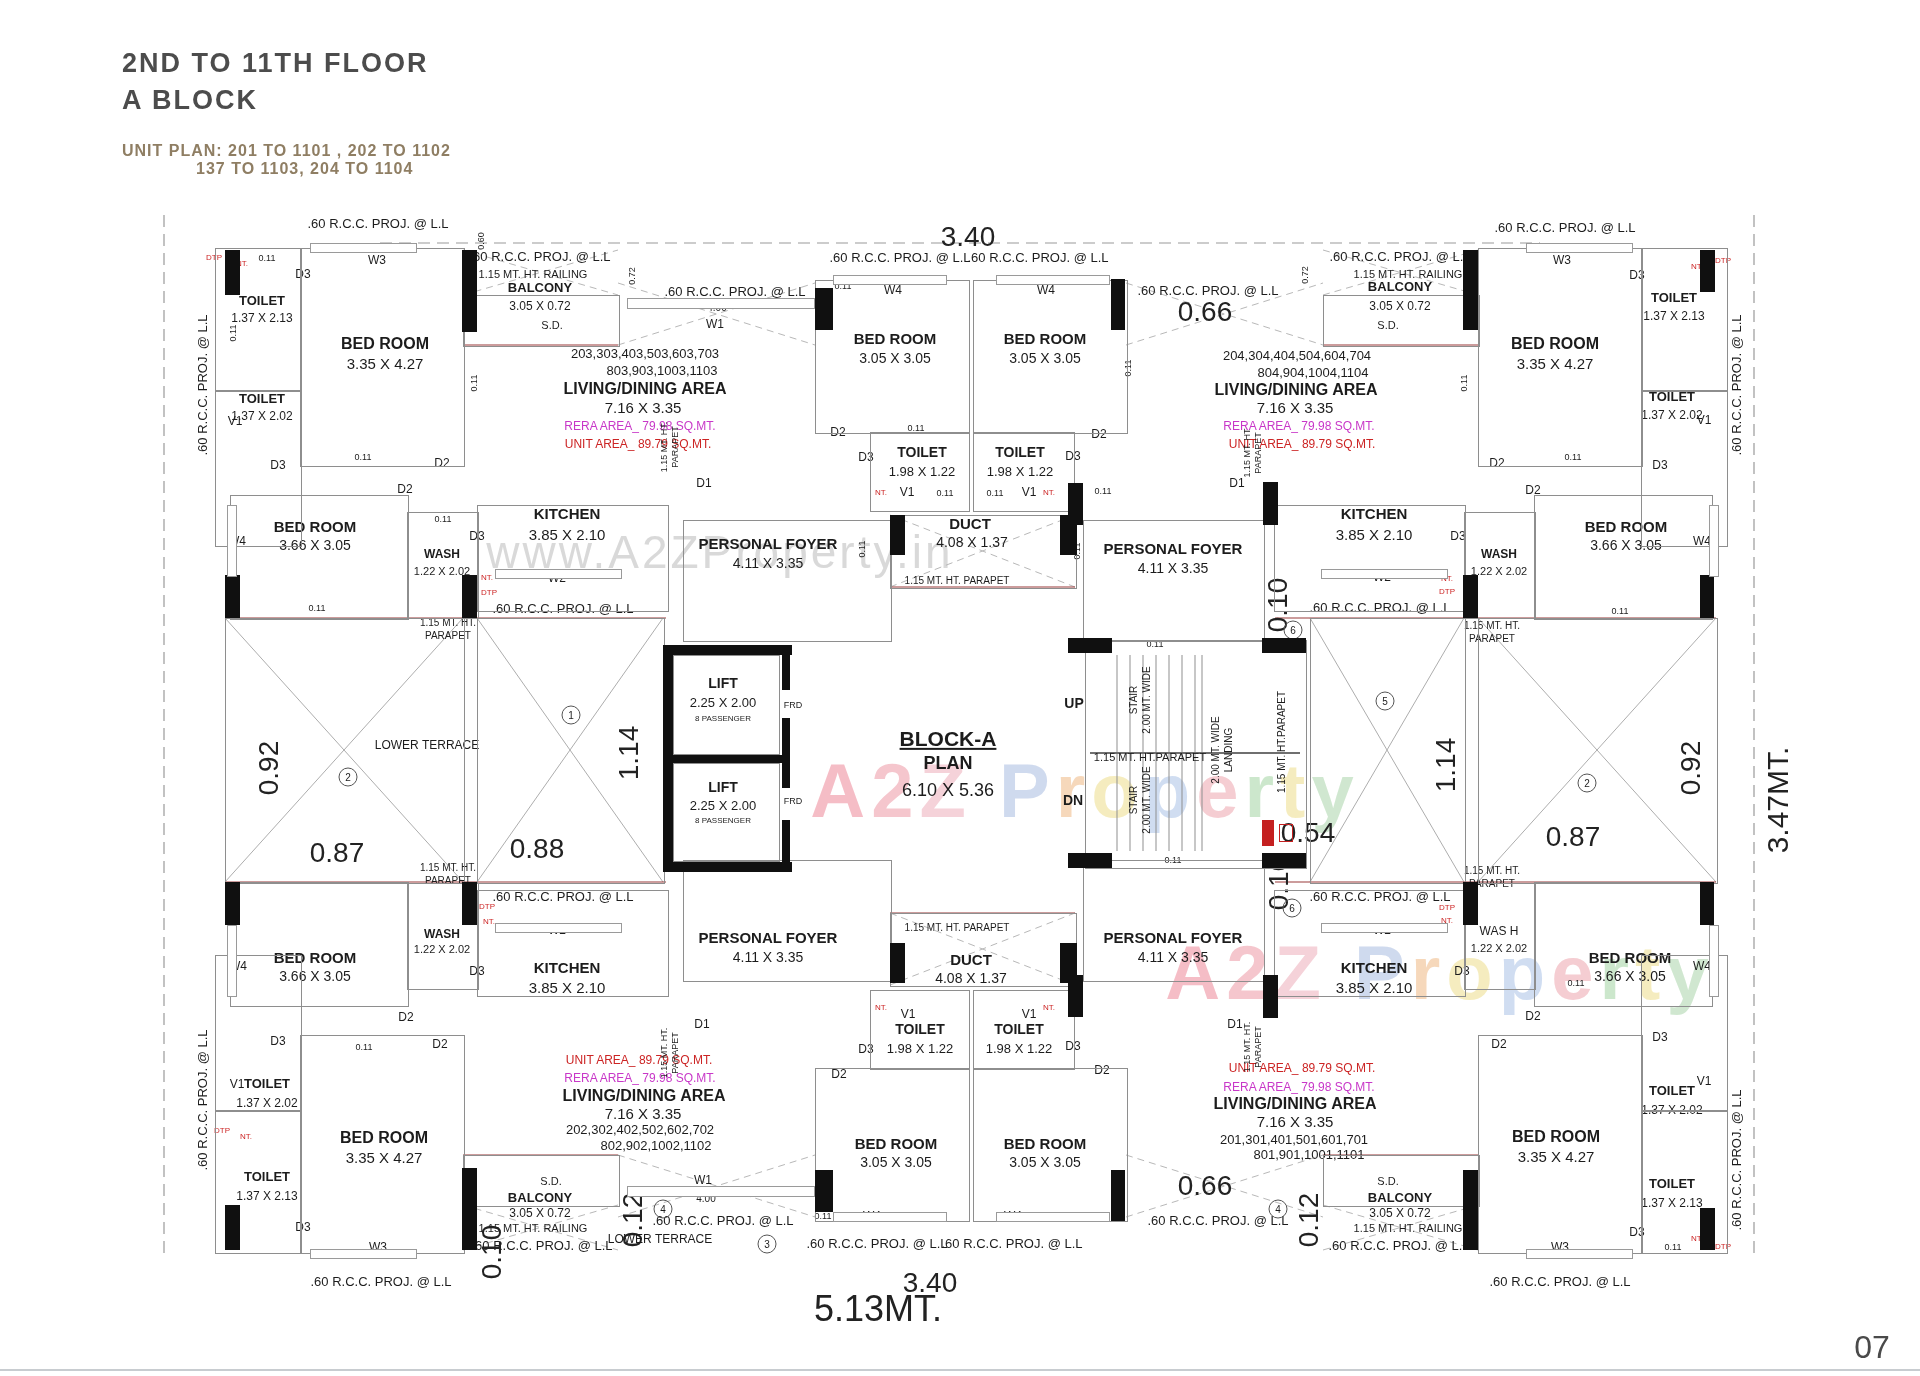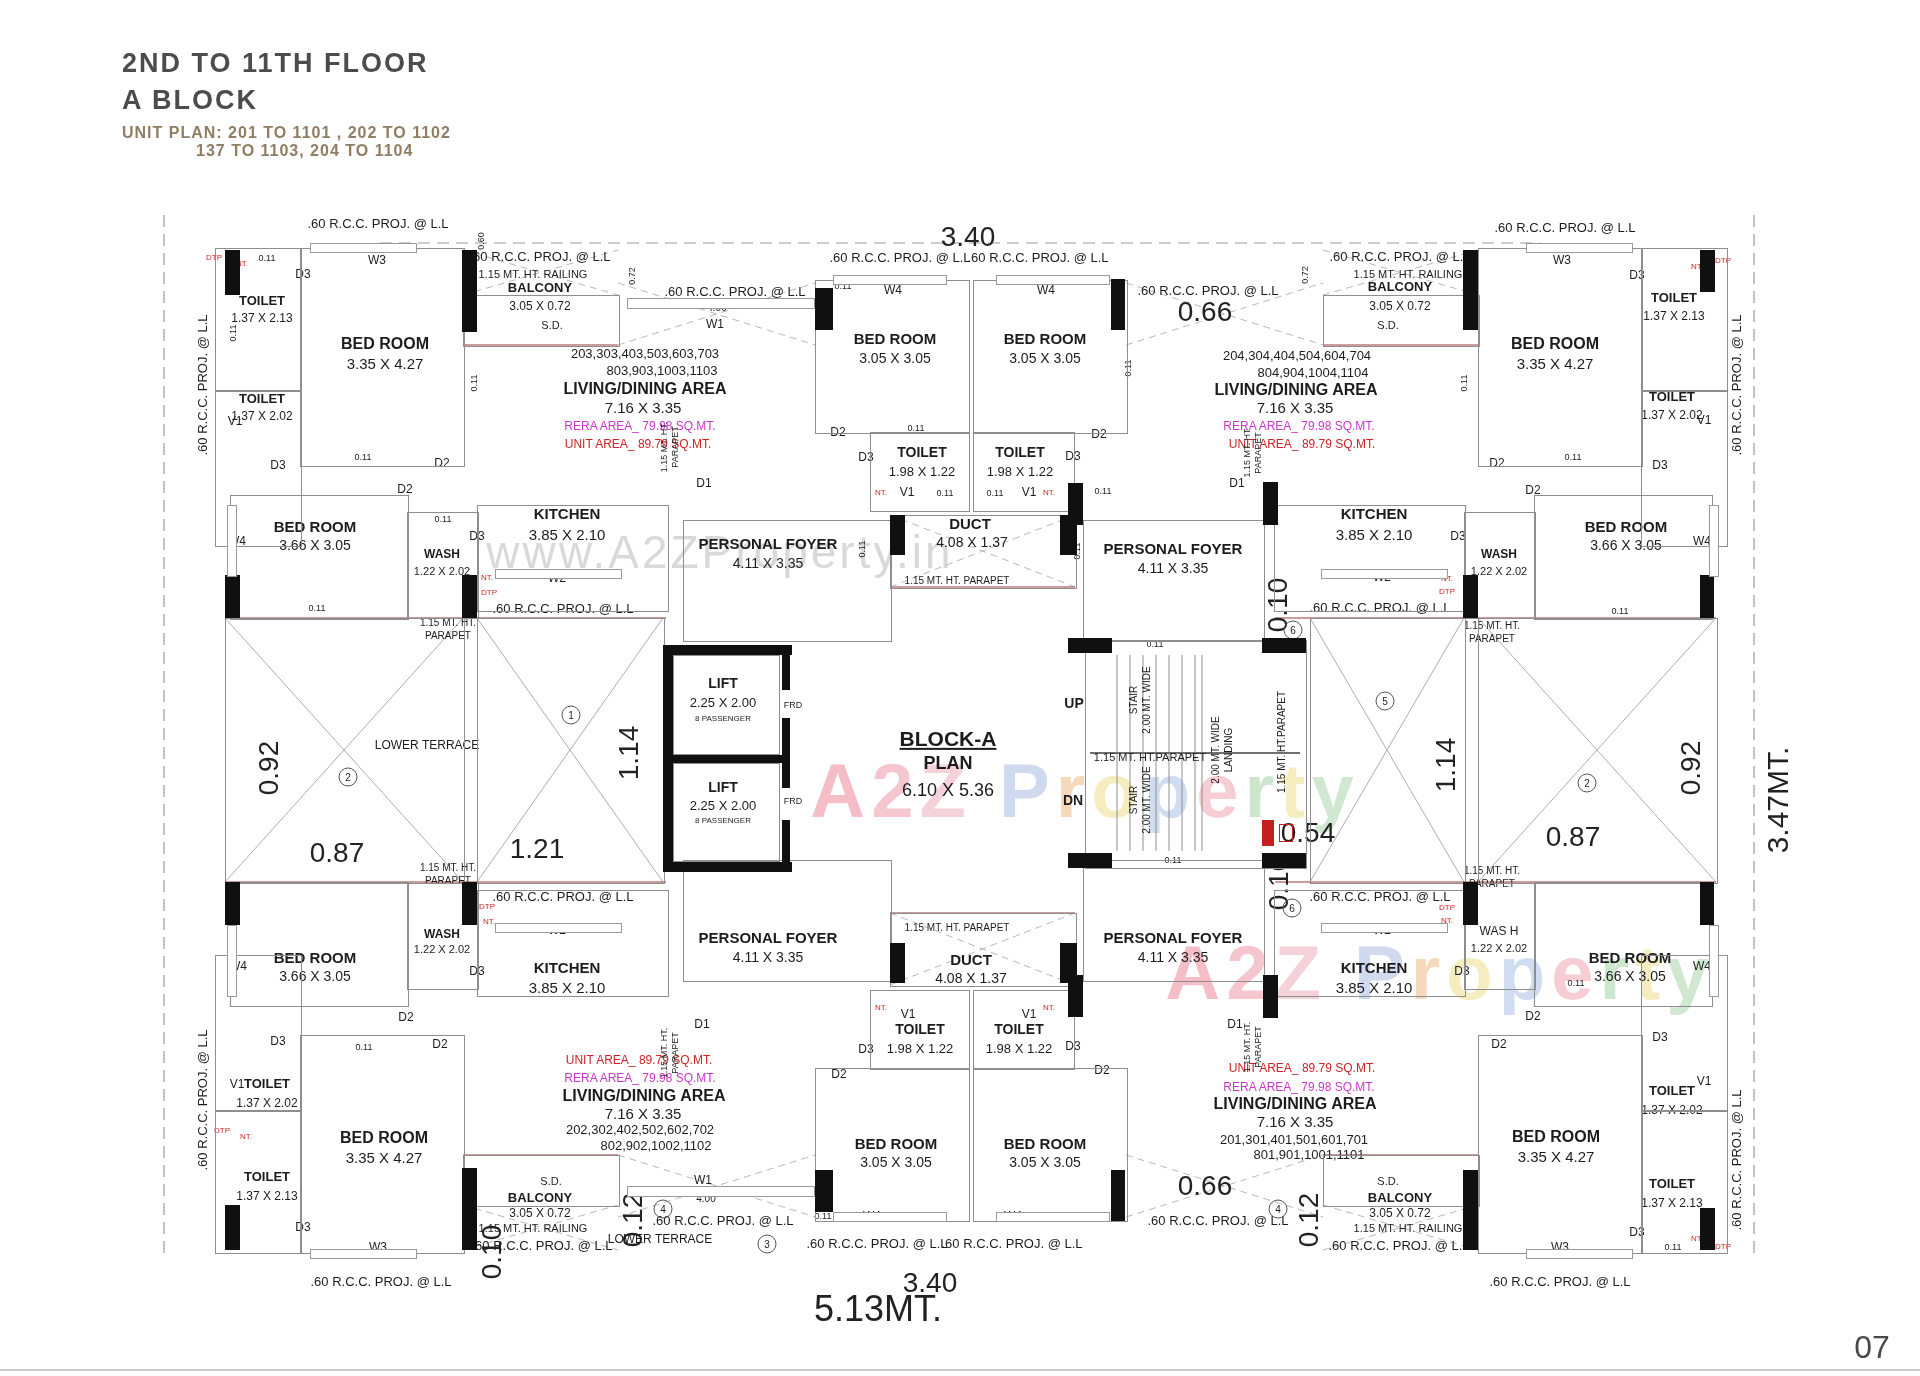--- a/index.html
+++ b/index.html
@@ -13,21 +13,21 @@
   .big{color:#222;letter-spacing:0px;font-stretch:condensed;}
   .circ{border:1px solid #555;border-radius:50%;width:17px;height:17px;line-height:17px;
         display:flex;align-items:center;justify-content:center;}
   .wallbox{position:absolute;border:1.5px solid #8e8e8e;background:transparent;}
   .pier{position:absolute;background:#101010;}
   .win{position:absolute;border:1px solid #9a9a9a;background:#fff;}
   .redbox{position:absolute;background:#c42020;}
   #titleblock{position:absolute;left:122px;top:48px;color:#4c4c4c;}
   #titleblock .t1{font-size:27px;font-weight:700;letter-spacing:2px;}
   #titleblock .t2{font-size:27px;font-weight:700;letter-spacing:2px;margin-top:6px;}
-  #titleblock .t3{font-size:16px;font-weight:700;color:#8f7e63;margin-top:8px;letter-spacing:1px;}
+  #titleblock .t3{font-size:16px;font-weight:700;color:#8f7e63;margin-top:26px;letter-spacing:1px;}
   #titleblock .t4{font-size:16px;font-weight:700;color:#8f7e63;margin-left:74px;letter-spacing:1px;}
   #wm-top{position:absolute;left:720px;top:552px;transform:translate(-50%,-50%);
           font-size:46px;color:rgba(130,130,130,.30);letter-spacing:3px;font-weight:400;}
   .wm-color{position:absolute;transform:translate(-50%,-50%);font-size:76px;font-weight:700;
             letter-spacing:6px;opacity:.42;white-space:nowrap;}
   #pagenum{position:absolute;left:1872px;top:1347px;transform:translate(-50%,-50%);
            font-size:32px;color:#4a4a4a;}
   #botline{position:absolute;left:0;top:1369px;width:1920px;height:2px;background:#c8ccd0;}
   svg line{vector-effect:non-scaling-stroke;}
 </style>
@@ -132,21 +132,21 @@
       <div class="lbl big" style="left: 968px; top: 236px; font-size: 28px; transform: translate(-50%, -50%);">3.40</div>
       <div class="lbl big" style="left: 930px; top: 1282px; font-size: 28px; transform: translate(-50%, -50%);">3.40</div>
       <div class="lbl big" style="left: 1205px; top: 311px; font-size: 28px; transform: translate(-50%, -50%);">0.66</div>
       <div class="lbl big" style="left: 1205px; top: 1185px; font-size: 28px; transform: translate(-50%, -50%);">0.66</div>
       <div class="lbl big" style="left: 268px; top: 768px; font-size: 28px; transform: translate(-50%, -50%) rotate(-90deg);">0.92</div>
       <div class="lbl big" style="left: 1690px; top: 768px; font-size: 28px; transform: translate(-50%, -50%) rotate(-90deg);">0.92</div>
       <div class="lbl big" style="left: 337px; top: 852px; font-size: 28px; transform: translate(-50%, -50%);">0.87</div>
       <div class="lbl big" style="left: 1573px; top: 836px; font-size: 28px; transform: translate(-50%, -50%);">0.87</div>
       <div class="lbl big" style="left: 628px; top: 753px; font-size: 28px; transform: translate(-50%, -50%) rotate(-90deg);">1.14</div>
       <div class="lbl big" style="left: 1445px; top: 765px; font-size: 28px; transform: translate(-50%, -50%) rotate(-90deg);">1.14</div>
-      <div class="lbl big" style="left: 537px; top: 848px; font-size: 28px; transform: translate(-50%, -50%);">1.21</div>
+      <div class="lbl big" style="left: 537px; top: 848px; font-size: 28px; transform: translate(-50%, -50%);">0.88</div>
       <div class="lbl big" style="left: 1308px; top: 832px; font-size: 28px; transform: translate(-50%, -50%);">0.54</div>
       <div class="lbl big" style="left: 1277px; top: 605px; font-size: 28px; transform: translate(-50%, -50%) rotate(-90deg);">0.10</div>
       <div class="lbl big" style="left: 1278px; top: 883px; font-size: 28px; transform: translate(-50%, -50%) rotate(-90deg);">0.10</div>
       <div class="lbl big" style="left: 491px; top: 1252px; font-size: 28px; transform: translate(-50%, -50%) rotate(-90deg);">0.10</div>
       <div class="lbl big" style="left: 632px; top: 1220px; font-size: 28px; transform: translate(-50%, -50%) rotate(-90deg);">0.12</div>
       <div class="lbl big" style="left: 1308px; top: 1220px; font-size: 28px; transform: translate(-50%, -50%) rotate(-90deg);">0.12</div>
       <div class="lbl big" style="left: 878px; top: 1308px; font-size: 36px; transform: translate(-50%, -50%);">5.13MT.</div>
       <div class="lbl big" style="left: 1778px; top: 800px; font-size: 30px; transform: translate(-50%, -50%) rotate(-90deg);">3.47MT.</div>
       <div class="lbl circ" style="left: 571px; top: 715px; font-size: 10px; transform: translate(-50%, -50%);">1</div>
       <div class="lbl circ" style="left: 348px; top: 777px; font-size: 10px; transform: translate(-50%, -50%);">2</div>

